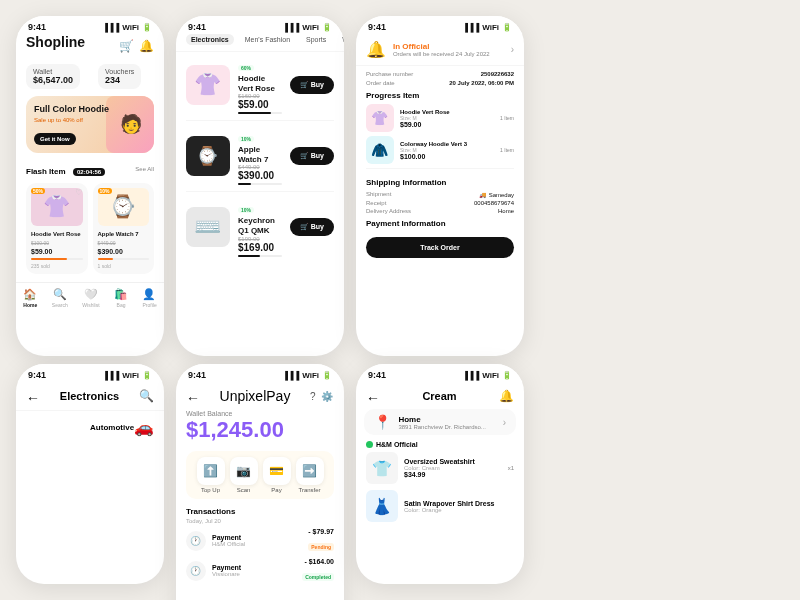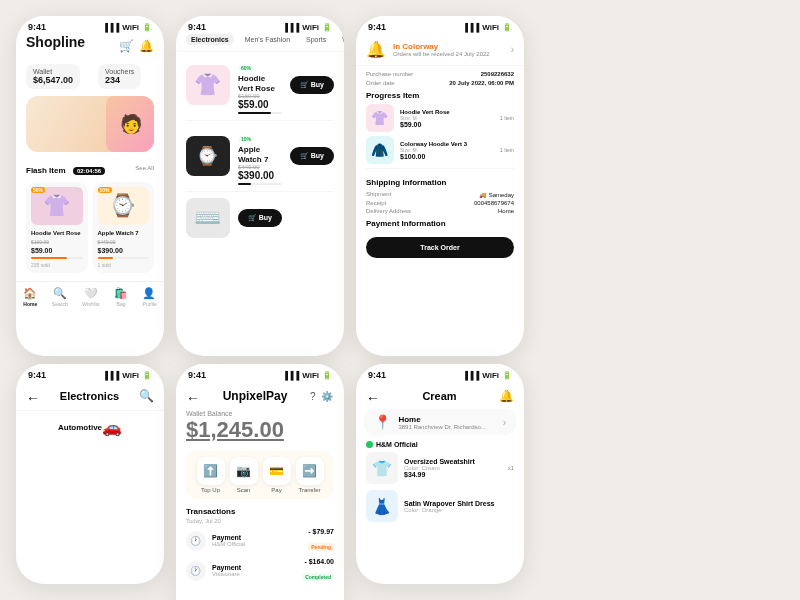--- a/index.html
+++ b/index.html
@@ -196,25 +196,25 @@
       width: 168px;
       height: 290px;
       background: #fff;
       margin-top: auto;
     }
     .wallet-header {
       display: flex; justify-content: space-between; align-items: center;
       padding: 6px 10px 4px;
     }
     .wallet-back { font-size: 14px; color: #111; cursor: pointer; }
-    .wallet-title { font-size: 12px; font-weight: 700; }
+    .wallet-title { font-size: 14px; font-weight: 400; }
     .wallet-icons { display: flex; gap: 6px; font-size: 10px; color: #555; }
     .wallet-balance-section { padding: 2px 10px 8px; }
     .wallet-balance-label { font-size: 7px; color: #888; }
-    .wallet-balance-amount { font-size: 22px; font-weight: 800; color: #737373; text-decoration: underline; }
+    .wallet-balance-amount { font-size: 22px; font-weight: 800; color: #8b5cf6; }
     .wallet-actions {
       display: flex; justify-content: space-around; padding: 6px 8px;
       background: #fffbf2; border-radius: 10px; margin: 0 10px 8px;
     }
     .wallet-action { display: flex; flex-direction: column; align-items: center; gap: 2px; cursor: pointer; }
     .wallet-action-icon {
       width: 28px; height: 28px; background: #fff; border-radius: 8px;
       display: flex; align-items: center; justify-content: center;
       font-size: 12px; box-shadow: 0 1px 4px rgba(0,0,0,0.08);
     }
@@ -273,21 +273,21 @@
       height: 220px;
       background: #fff;
     }
     .cat-header {
       display: flex; justify-content: space-between; align-items: center;
       padding: 6px 10px;
     }
     .cat-title { font-size: 11px; font-weight: 700; }
     .cat-search { font-size: 12px; color: #555; cursor: pointer; }
     .cat-item {
-      display: flex; justify-content: center; align-items: center;
+      display: flex; justify-content: flex-end; align-items: center;
       padding: 7px 10px; border-top: 1px solid #f5f5f5;
     }
     .cat-name { font-size: 8px; font-weight: 600; }
     .cat-car { font-size: 16px; }
 
     
     .phone6 {
       width: 168px;
       height: 220px;
       background: #fff;
@@ -351,20 +351,25 @@
           <div class="wallet-box">
             <span>Wallet</span>
             <span class="amount">$6,547.00</span>
           </div>
           <div class="voucher-box">
             <span>Vouchers</span>
             <span class="amount">234</span>
           </div>
         </div>
         <div class="banner">
+          <div class="banner-text">
+            <div class="banner-title">Full Color Hoodie</div>
+            <div class="banner-subtitle">Sale up to 40% off</div>
+            <button class="banner-btn">Get it Now</button>
+          </div>
           <div class="banner-img">🧑</div>
         </div>
         <div class="flash-sale-header">
           <div>
             <span style="font-size:8px;font-weight:700;">Flash Item</span>
             <span class="timer-badge">02:04:56</span>
           </div>
           <span class="see-all">See All</span>
         </div>
         <div class="product-row">
@@ -484,20 +489,29 @@
             <div class="flash-price">$390.00</div>
             <div class="flash-progress">
                 <div class="flash-progress-fill" style="width:30%"></div>
               </div>
           </div>
           <button class="buy-btn">🛒 Buy</button>
         </div>
 
         <div class="flash-item">
           <div class="flash-img keyboard">⌨️</div>
+          <div class="flash-info">
+            <span class="flash-badge">10%</span>
+            <div class="flash-name">Keychron Q1 QMK</div>
+            <div class="flash-orig">$199.00</div>
+            <div class="flash-price">$169.00</div>
+            <div class="flash-progress">
+                <div class="flash-progress-fill" style="width:50%"></div>
+              </div>
+          </div>
           <button class="buy-btn">🛒 Buy</button>
         </div>
       </div>
     </div>
 
     <div class="phone phone3">
       <div class="phone-status">
         <span>9:41</span>
         <div class="status-icons">
           <span>▐▐▐</span>
@@ -571,21 +585,21 @@
         <span>9:41</span>
         <div class="status-icons">
           <span>▐▐▐</span>
           <span>WiFi</span>
           <span>🔋</span>
         </div>
       </div>
       <div class="in-progress-bar">
         <span class="in-progress-icon">🔔</span>
         <div class="in-progress-text">
-          <div class="title">In Colorway</div>
+          <div class="title">In Official</div>
           <div class="sub">Orders will be received 24 July 2022</div>
         </div>
         <span style="margin-left:auto;font-size:10px;color:#aaa;">›</span>
       </div>
       <div class="order-info">
         <div class="order-row">
           <span class="order-key">Purchase number</span>
           <span class="order-val">2509226632</span>
         </div>
         <div class="order-row">

